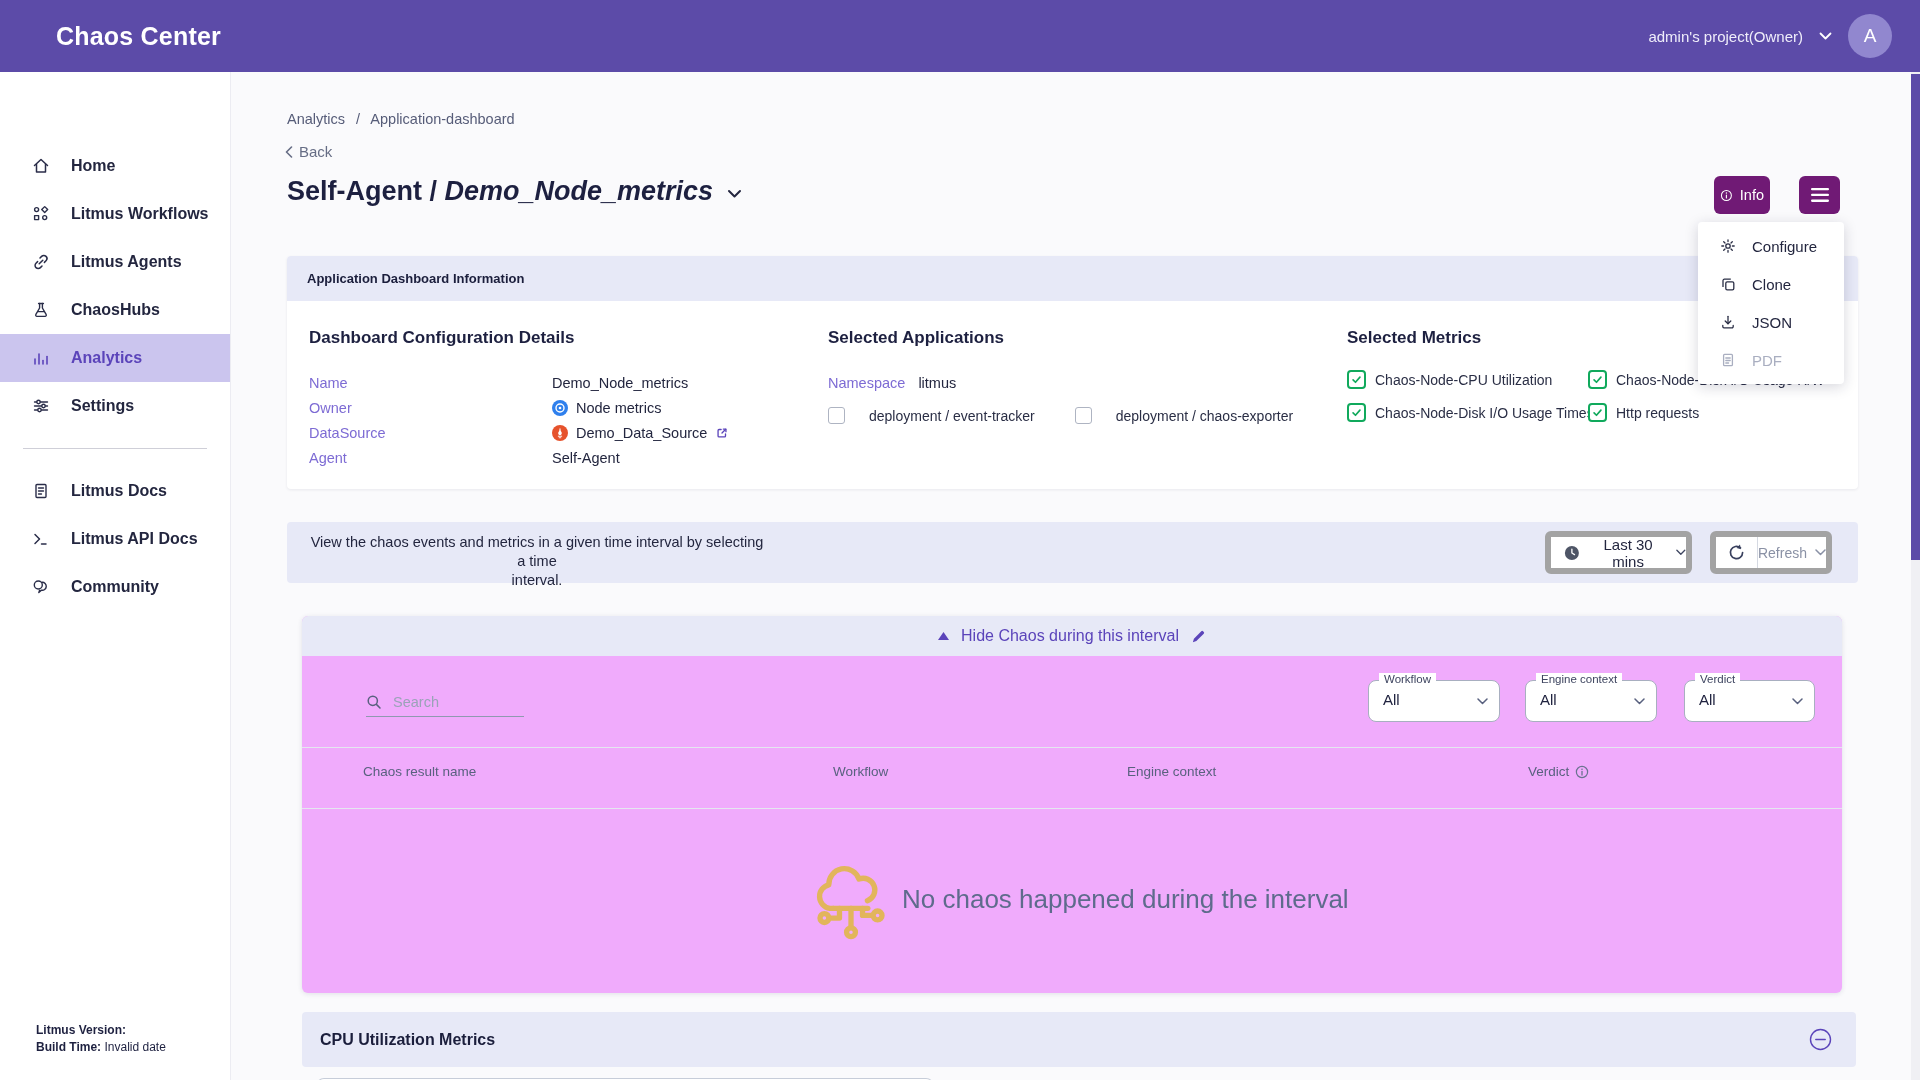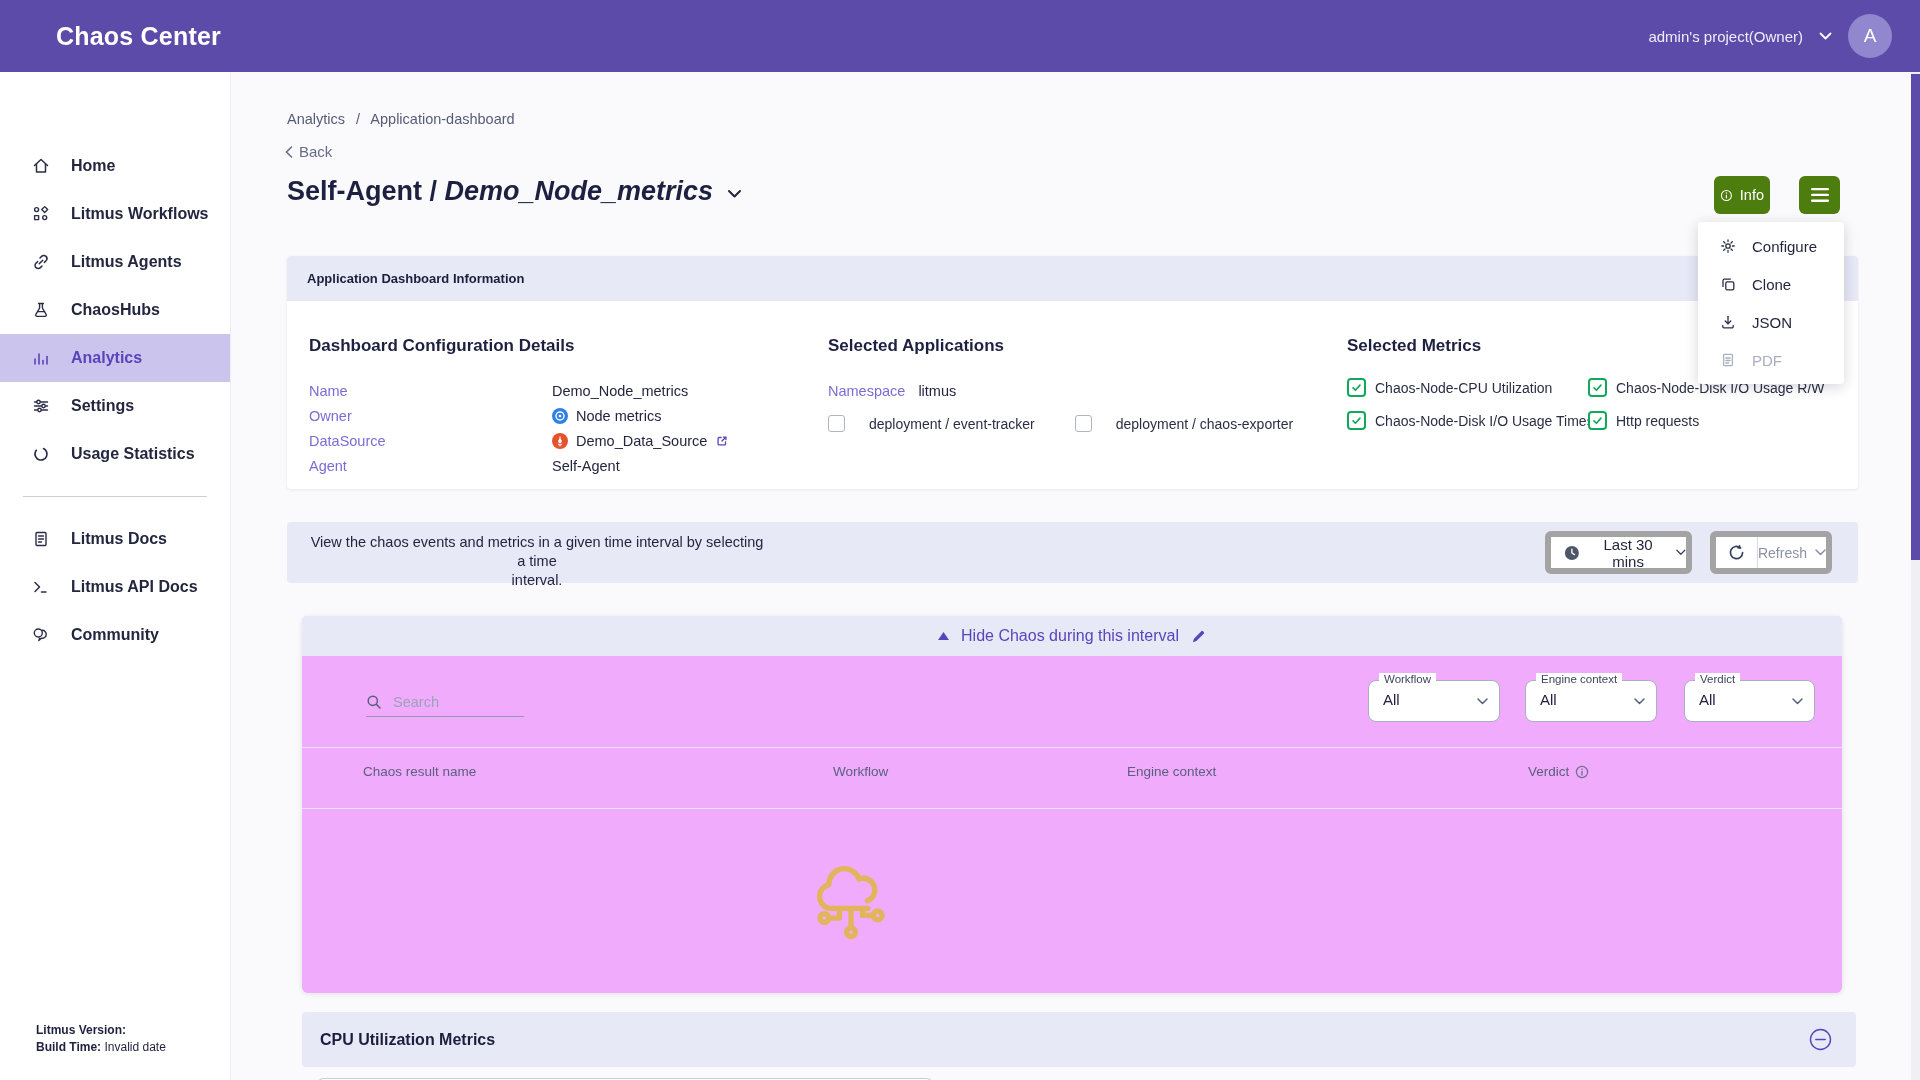--- a/index.html
+++ b/index.html
@@ -19,30 +19,30 @@
   .nav-item.active{background:#CBC5EE;color:#5B44BA;}
   .nav-item.active .nico{color:#5B44BA;}
   .side-divider{height:1px;background:#CFCFD8;margin:18px 23px 18px 23px;}
   .side-footer{position:absolute;left:36px;bottom:24px;font-size:12px;color:#1E2140;line-height:17px;}
   .side-footer b{font-weight:bold;}
   
   .crumb{color:#565C78;font-size:14.5px;}
   .backlink{color:#666D85;font-size:15px;display:flex;align-items:center;gap:6px;cursor:pointer;}
   .page-title{font-size:27px;color:#1D2040;font-weight:bold;display:flex;align-items:center;gap:14px;}
   .page-title .dash-name{font-style:italic;}
-  .btn-purple{background:#4d7c0f;color:#fff;border:none;border-radius:6px;display:flex;align-items:center;justify-content:center;gap:7px;font-size:14.5px;cursor:pointer;font-family:inherit;}
+  .btn-purple{background:#701a75;color:#fff;border:none;border-radius:6px;display:flex;align-items:center;justify-content:center;gap:7px;font-size:14.5px;cursor:pointer;font-family:inherit;}
   
   .menu-pop{position:absolute;left:1698px;top:222px;width:146px;background:#fff;border-radius:4px;box-shadow:0 3px 14px rgba(25,25,60,.18);padding:5px 0;z-index:40;}
   .menu-item{height:38px;display:flex;align-items:center;gap:16px;padding-left:22px;font-size:15px;color:#23263F;cursor:pointer;}
   .menu-item.disabled{color:#A9AEC0;cursor:default;}
   
   .panel{position:absolute;left:287px;top:256px;width:1571px;height:233px;background:#fff;border-radius:4px;box-shadow:0 1px 3px rgba(30,30,70,.08);}
   .panel-head{height:45px;background:#E7E9F7;border-radius:4px 4px 0 0;display:flex;align-items:center;}
   .panel-head-title{font-size:13px;font-weight:bold;color:#1B1E3C;margin-left:20px;}
-  .col-title{font-size:17px;font-weight:bold;color:#1D2040;margin:12px 0 22px 0;}
+  .col-title{font-size:17px;font-weight:bold;color:#1D2040;margin:4px 0 22px 0;}
   .cfg-row{display:flex;height:25px;align-items:center;font-size:14.5px;}
   .cfg-label{width:243px;color:#7D6BD4;}
   .cfg-value{color:#23263F;display:flex;align-items:center;gap:8px;}
   .chk-label{font-size:14px;color:#2A2E45;white-space:nowrap;}
   .cb-empty{width:15px;height:15px;border:1.5px solid #AEB4C2;border-radius:3px;background:#fff;display:inline-block;flex:none;}
   .cb-green{width:15px;height:15px;border:2px solid #10A95C;border-radius:4px;background:#fff;display:flex;align-items:center;justify-content:center;flex:none;}
   
   .time-strip{position:absolute;left:287px;top:522px;width:1571px;height:61px;background:#E7E9F7;border-radius:4px;text-align:center;}
   .time-text{position:absolute;left:20px;top:11px;width:460px;font-size:14.5px;line-height:19px;color:#23263F;}
   .white-btn{background:#fff;border:6px solid #a3a3a3;border-radius:6px;display:flex;align-items:center;box-sizing:border-box;cursor:pointer;}
@@ -145,28 +145,20 @@
           <svg width="20" height="20" viewBox="0 0 20 20" fill="none" stroke="currentColor" stroke-width="1.4" stroke-linecap="round">
             <path d="M3.5 6 H16.5"></path>
             <path d="M3.5 10 H16.5"></path>
             <path d="M3.5 14 H16.5"></path>
             <circle cx="7.5" cy="6" r="1.7" fill="#fff"></circle>
             <circle cx="12.5" cy="10" r="1.7" fill="#fff"></circle>
             <circle cx="8.5" cy="14" r="1.7" fill="#fff"></circle>
           </svg>
         </span>
       <span>Settings</span>
-    </div>
-    <div class="nav-item">
-      <span class="nico">
-          <svg width="20" height="20" viewBox="0 0 20 20" fill="none" stroke="currentColor" stroke-width="1.7" stroke-linecap="round">
-            <circle cx="10" cy="10" r="6" stroke-dasharray="29 9" transform="rotate(-65 10 10)"></circle>
-          </svg>
-        </span>
-      <span>Usage Statistics</span>
     </div>
     <div class="side-divider"></div>
     <div class="nav-item">
       <span class="nico">
           <svg width="20" height="20" viewBox="0 0 20 20" fill="none" stroke="currentColor" stroke-width="1.4" stroke-linecap="round">
             <rect x="5" y="3.5" width="10" height="13" rx="1"></rect>
             <path d="M7.5 7 H12.5"></path>
             <path d="M7.5 10 H12.5"></path>
             <path d="M7.5 13 H10.5"></path>
           </svg>
@@ -456,20 +448,21 @@
     <svg class="abs" style="left:510px;top:246px;" width="78" height="82" viewBox="0 0 88 92" fill="none" stroke="#E2B55C" stroke-width="6" stroke-linecap="round" stroke-linejoin="round">
       <path d="M24 52 H20 A13.5 13.5 0 0 1 19 25.5 A17.5 17.5 0 0 1 53 19 A13 13 0 0 1 62.5 43.5"></path>
       <path d="M24 52 H63"></path>
       <path d="M31 52 V63 H22"></path>
       <circle cx="14" cy="63" r="5"></circle>
       <path d="M44 52 V72"></path>
       <circle cx="44" cy="79" r="5"></circle>
       <path d="M57 52 V60 H66"></path>
       <circle cx="74" cy="60" r="5"></circle>
     </svg>
+    <div class="empty-msg">No chaos happened during the interval</div>
   </div>
 
   <div class="cpu-bar">
     <span class="cpu-title">CPU Utilization Metrics</span>
     <span style="position:absolute;right:24px;top:16px;display:flex;">
       <svg width="23" height="23" viewBox="0 0 23 23">
           <circle cx="11.5" cy="11.5" r="10" fill="none" stroke="#5B44BA" stroke-width="1.4"></circle>
           <path d="M6.8 11.5 H16.2" stroke="#5B44BA" stroke-width="1.5" stroke-linecap="round"></path>
         </svg>
     </span>

